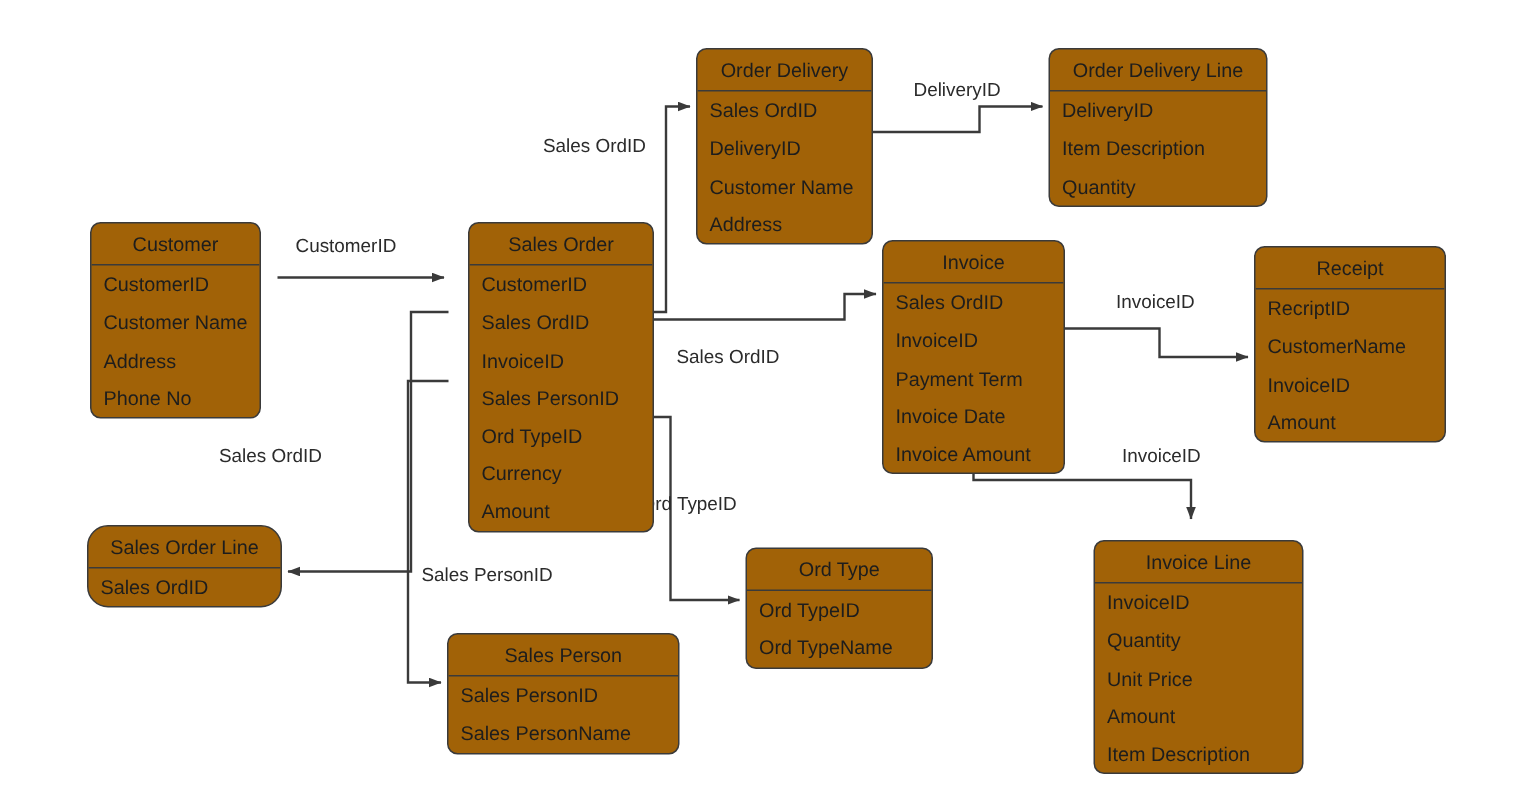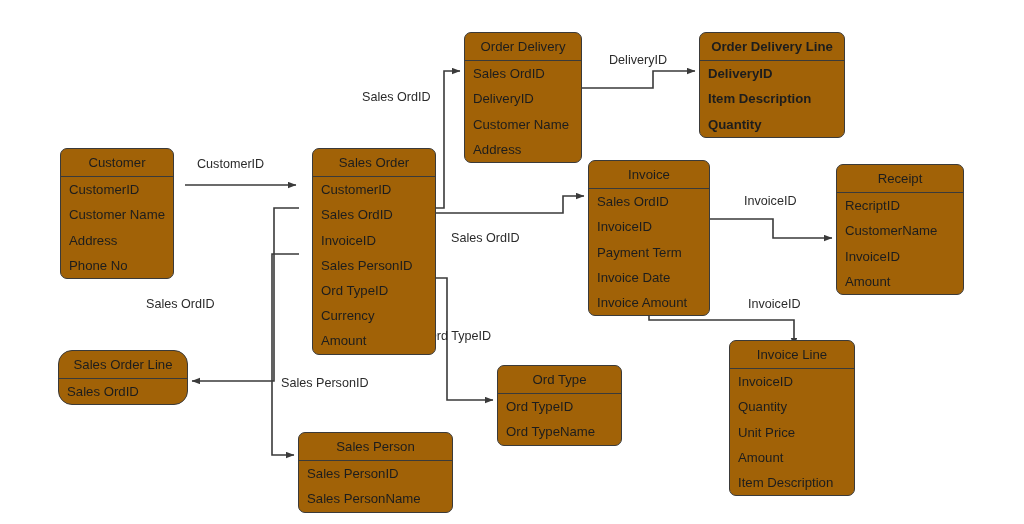--- a/index.html
+++ b/index.html
@@ -119,21 +119,21 @@
   <div class="entity" style="left:464px; top:32px; width:118px;">
     <div class="entity-title">Order Delivery</div>
     <div class="entity-fields">
       <div class="field">Sales OrdID</div>
       <div class="field">DeliveryID</div>
       <div class="field">Customer Name</div>
       <div class="field">Address</div>
     </div>
   </div>
 
-  <div class="entity" style="left:699px; top:32px; width:146px;font-weight:bold;">
+  <div class="entity" style="left:699px; top:32px; width:146px;">
     <div class="entity-title">Order Delivery Line</div>
     <div class="entity-fields">
       <div class="field">DeliveryID</div>
       <div class="field">Item Description</div>
       <div class="field">Quantity</div>
     </div>
   </div>
 
   <div class="entity" style="left:588px; top:160px; width:122px;">
     <div class="entity-title">Invoice</div>
@@ -149,21 +149,21 @@
   <div class="entity" style="left:836px; top:164px; width:128px;">
     <div class="entity-title">Receipt</div>
     <div class="entity-fields">
       <div class="field">RecriptID</div>
       <div class="field">CustomerName</div>
       <div class="field">InvoiceID</div>
       <div class="field">Amount</div>
     </div>
   </div>
 
-  <div class="entity" style="left:729px; top:340px; width:126px;">
+  <div class="entity" style="left:729px; top:360px; width:140px;">
     <div class="entity-title">Invoice Line</div>
     <div class="entity-fields">
       <div class="field">InvoiceID</div>
       <div class="field">Quantity</div>
       <div class="field">Unit Price</div>
       <div class="field">Amount</div>
       <div class="field">Item Description</div>
     </div>
   </div>
 
@@ -175,21 +175,21 @@
   </div>
 
   <div class="entity" style="left:497px; top:365px; width:125px;">
     <div class="entity-title">Ord Type</div>
     <div class="entity-fields">
       <div class="field">Ord TypeID</div>
       <div class="field">Ord TypeName</div>
     </div>
   </div>
 
-  <div class="entity" style="left:298px; top:422px; width:155px;margin-top:10px;">
+  <div class="entity" style="left:298px; top:422px; width:155px;">
     <div class="entity-title">Sales Person</div>
     <div class="entity-fields">
       <div class="field">Sales PersonID</div>
       <div class="field">Sales PersonName</div>
     </div>
   </div>
 
   <div class="edge-label" style="left:197px; top:158px;">CustomerID</div>
   <div class="edge-label" style="left:362px; top:91px;">Sales OrdID</div>
   <div class="edge-label" style="left:609px; top:54px;">DeliveryID</div>

